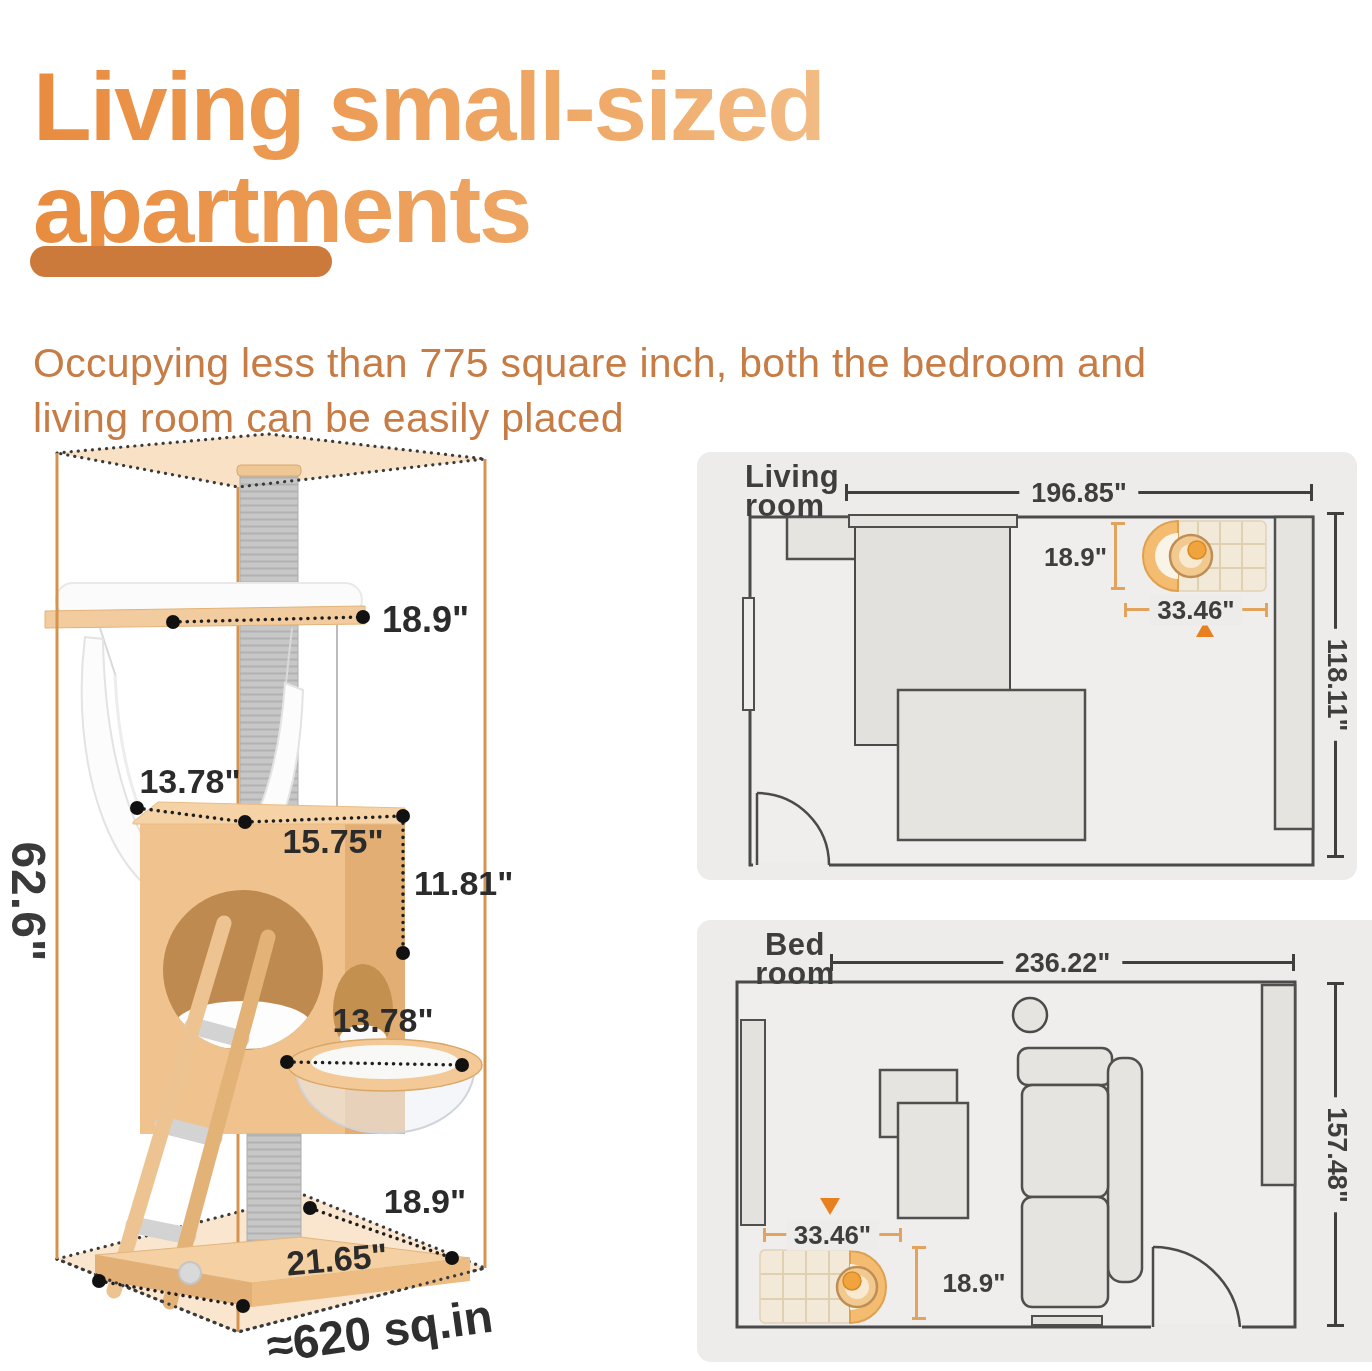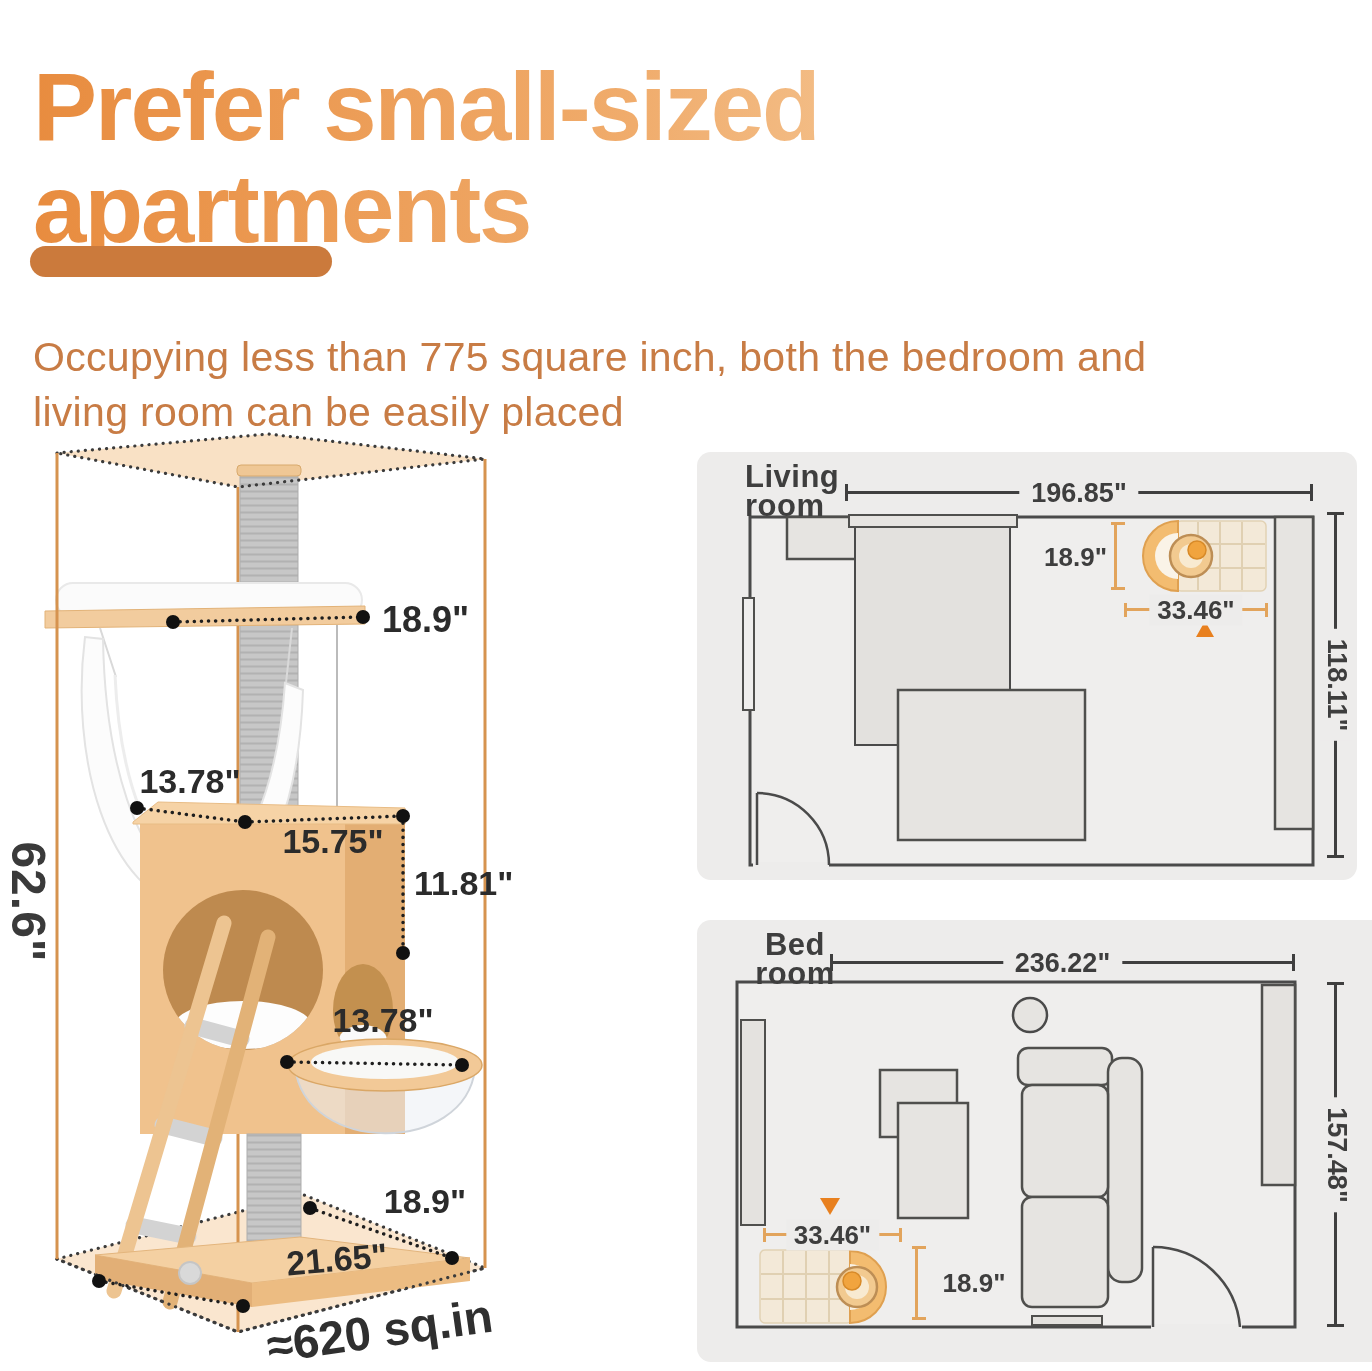--- a/index.html
+++ b/index.html
@@ -8,21 +8,21 @@
 
   
   .title{
     position:absolute;left:33px;top:-8px;width:1090px;
     font-size:96px;font-weight:800;letter-spacing:-2px;line-height:1.06;
     background:linear-gradient(90deg,#E88C3F 0%,#F0AC6C 55%,#F7D5AB 100%);
     -webkit-background-clip:text;background-clip:text;
     color:transparent;-webkit-text-fill-color:transparent;
   }
   .divider-pill{position:absolute;left:30px;top:246px;width:302px;height:31px;border-radius:16px;background:#CB7A3C;}
-  .description{position:absolute;left:33px;top:289px;width:1170px;font-size:41px;line-height:1.33;color:#C87C45;letter-spacing:.3px;}
+  .description{position:absolute;left:33px;top:295px;width:1170px;font-size:41px;line-height:1.33;color:#C87C45;letter-spacing:.3px;}
 
   
   .height-label{
     position:absolute;left:-67px;top:874px;width:190px;height:56px;
     transform:rotate(90deg);text-align:center;
     font-size:48px;font-weight:800;color:#3A3A3A;letter-spacing:1px;
   }
 
   .tree-svg{position:absolute;left:0;top:425px;}
   .dim-text{font-size:36px;font-weight:bold;fill:#2B2B2B;}
@@ -60,21 +60,21 @@
     position:absolute;left:50%;top:-1px;transform:translate(-50%,-50%);
     background:#EDECEB;padding:0 8px;font-size:26px;font-weight:bold;color:#3E3E3E;white-space:nowrap;
   }
   .odim-float{position:absolute;font-size:26px;font-weight:bold;color:#3E3E3E;white-space:nowrap;}
 </style>
 </head>
 <body>
 
 <div class="page">
 
-  <h1 class="title">Prefer small-sized apartments</h1>
+  <h1 class="title">Living small-sized apartments</h1>
   <div class="divider-pill"></div>
   <p class="description">Occupying less than 775 square inch, both the bedroom and living room can be easily placed</p>
 
   <div class="height-label">62.6"</div>
 
   <svg class="tree-svg" width="540" height="946" viewBox="0 0 540 946">
     <defs>
       <pattern id="postPat" width="8" height="7" patternUnits="userSpaceOnUse">
         <rect width="8" height="7" fill="#C7C7C7"></rect>
         <path d="M0 3.5 H8" stroke="#B2B2B2" stroke-width="2"></path>

